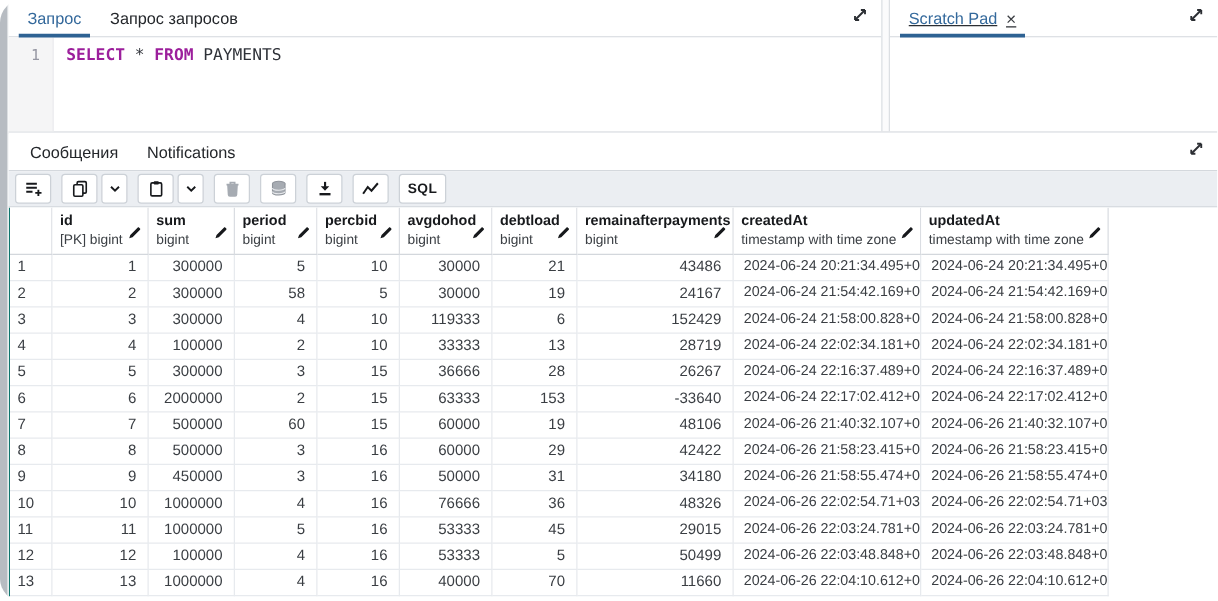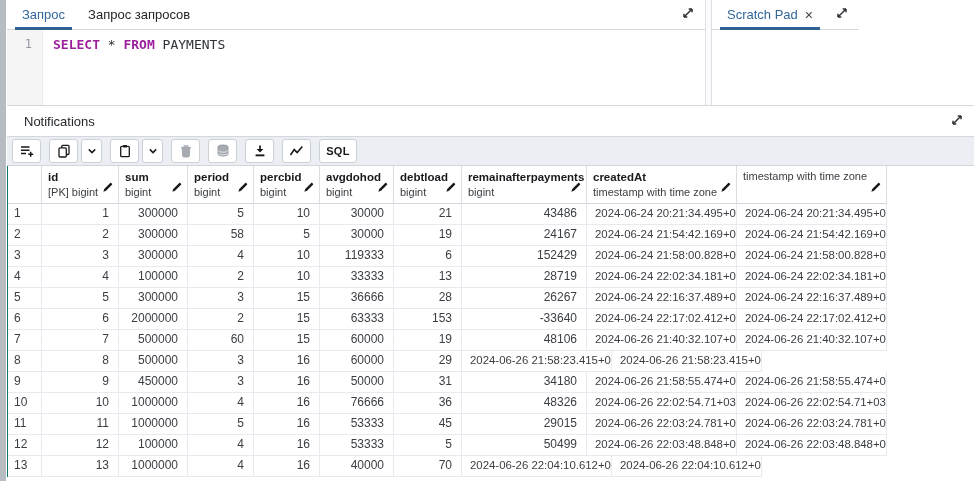--- a/index.html
+++ b/index.html
@@ -1,25 +1,25 @@
 <!DOCTYPE html>
 <html><head>
 <meta charset="utf-8">
 <style>
   html,body{margin:0;padding:0;background:#fff;}
   .screen{position:relative;width:974px;height:481px;overflow:hidden;
-    font-family:"Liberation Sans",sans-serif;background:#fff;color:#2b2e33;}
+    font-family:"Liberation Sans",sans-serif;background:#fff;color:#2b2e33;border-radius:18px;}
   .left-strip{position:absolute;left:0;top:0;width:7px;height:481px;
     background:#b7bcc2;border-right:1px solid #fff;box-sizing:border-box;}
   
   .top{position:absolute;left:7px;top:0;width:967px;height:106px;display:flex;
     border-bottom:1px solid #d4d8dd;box-sizing:border-box;background:#fff;}
   .query-panel{width:698px;display:flex;flex-direction:column;box-sizing:border-box;}
   .vdivider{width:7px;background:#fbfbfc;border-left:1px solid #dcdfe3;border-right:1px solid #dcdfe3;box-sizing:border-box;}
-  .scratch-panel{flex:1;display:flex;flex-direction:row;}
+  .scratch-panel{flex:1;display:flex;flex-direction:column;text-decoration:underline;}
   .tabbar{height:30px;display:flex;align-items:stretch;border-bottom:1px solid #d4d8dd;
     box-sizing:border-box;background:#fff;padding-left:8px;}
   .tab{position:relative;display:flex;align-items:center;padding:0 7px;margin-right:9px;
     font-size:13px;color:#24272b;cursor:pointer;white-space:nowrap;}
   .tab.active{color:#33689b;}
   .tab.active::after{content:"";position:absolute;left:0;right:0;bottom:-1px;height:3px;background:#2e6293;}
   .tab .close{margin-left:7px;font-size:14px;color:#3b3e43;line-height:1;}
   .spacer{flex:1;}
   .expand-btn{width:26px;display:flex;align-items:center;justify-content:center;margin-right:4px;cursor:pointer;}
   .editor{flex:1;display:flex;font-family:"DejaVu Sans Mono",monospace;background:#fff;}
@@ -100,20 +100,21 @@
             </svg>
           </span>
         </div>
       </div>
       <div class="scratch-body"></div>
     </div>
   </div>
 
   <div class="bottom">
     <div class="tabbar">
+      <div class="tab">Сообщения</div>
       <div class="tab">Notifications</div>
       <div class="spacer"></div>
       <div class="expand-btn">
         <span>
           <svg width="14" height="14" viewBox="0 0 14 14" fill="none" stroke="#2b2e33" stroke-width="1.5">
             <path d="M3 11L11 3"></path>
               <path d="M3 11V7.7M3 11h3.3M11 3v3.3M11 3H7.7"></path>
           </svg>
         </span>
       </div>
@@ -248,20 +249,21 @@
                 </svg></span>
             </div>
             <div class="hcell" style="width: 150px;">
               <div class="hname">createdAt</div>
               <div class="htype">timestamp with time zone</div>
               <span class="pencil"><svg width="12" height="12" viewBox="0 0 14 14" fill="#17191c">
                   <path d="M1.6 12.4l1-3.1 7-7c.3-.3.8-.3 1.1 0l1 1c.3.3.3.8 0 1.1l-7 7-3.1 1z"></path>
                 </svg></span>
             </div>
             <div class="hcell" style="width: 150px;">
+              <div class="hname">updatedAt</div>
               <div class="htype">timestamp with time zone</div>
               <span class="pencil"><svg width="12" height="12" viewBox="0 0 14 14" fill="#17191c">
                   <path d="M1.6 12.4l1-3.1 7-7c.3-.3.8-.3 1.1 0l1 1c.3.3.3.8 0 1.1l-7 7-3.1 1z"></path>
                 </svg></span>
             </div>
           </div>
         <div id="grid-body">
             <div class="row">
               <div class="cell l num" style="width: 34px;">1</div>
               <div class="cell r" style="width: 77px;">1</div>
@@ -347,20 +349,21 @@
               <div class="cell l ts" style="width: 150px;">2024-06-26 21:40:32.107+03</div>
             </div>
             <div class="row">
               <div class="cell l num" style="width: 34px;">8</div>
               <div class="cell r" style="width: 77px;">8</div>
               <div class="cell r" style="width: 69px;">500000</div>
               <div class="cell r" style="width: 66px;">3</div>
               <div class="cell r" style="width: 66px;">16</div>
               <div class="cell r" style="width: 74px;">60000</div>
               <div class="cell r" style="width: 68px;">29</div>
+              <div class="cell r" style="width: 125px;">42422</div>
               <div class="cell l ts" style="width: 150px;">2024-06-26 21:58:23.415+03</div>
               <div class="cell l ts" style="width: 150px;">2024-06-26 21:58:23.415+03</div>
             </div>
             <div class="row">
               <div class="cell l num" style="width: 34px;">9</div>
               <div class="cell r" style="width: 77px;">9</div>
               <div class="cell r" style="width: 69px;">450000</div>
               <div class="cell r" style="width: 66px;">3</div>
               <div class="cell r" style="width: 66px;">16</div>
               <div class="cell r" style="width: 74px;">50000</div>
@@ -406,20 +409,21 @@
               <div class="cell l ts" style="width: 150px;">2024-06-26 22:03:48.848+03</div>
             </div>
             <div class="row">
               <div class="cell l num" style="width: 34px;">13</div>
               <div class="cell r" style="width: 77px;">13</div>
               <div class="cell r" style="width: 69px;">1000000</div>
               <div class="cell r" style="width: 66px;">4</div>
               <div class="cell r" style="width: 66px;">16</div>
               <div class="cell r" style="width: 74px;">40000</div>
               <div class="cell r" style="width: 68px;">70</div>
+              <div class="cell r" style="width: 125px;">11660</div>
               <div class="cell l ts" style="width: 150px;">2024-06-26 22:04:10.612+03</div>
               <div class="cell l ts" style="width: 150px;">2024-06-26 22:04:10.612+03</div>
             </div>
           </div>
       </div>
     </div>
   </div>
 </div>
 
 </body></html>

